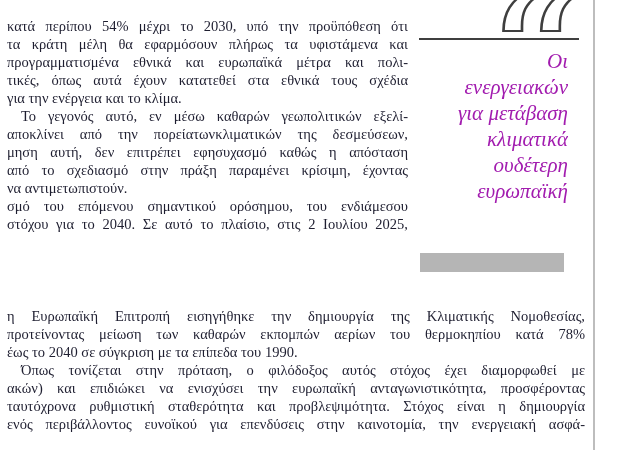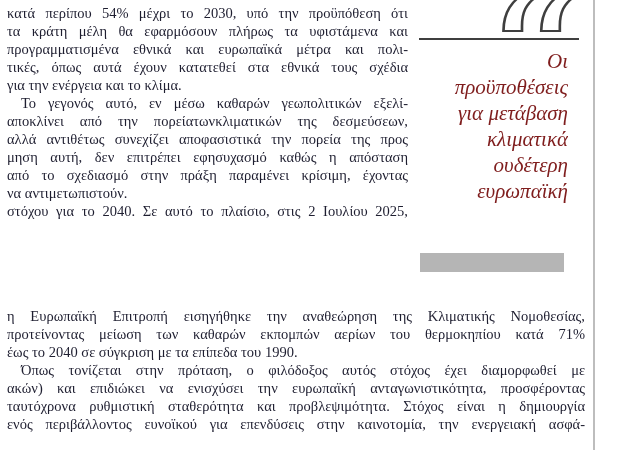--- a/index.html
+++ b/index.html
@@ -6,21 +6,21 @@
   .page {
     position: relative;
     width: 618px;
     height: 450px;
     background: #ffffff;
     overflow: hidden;
     font-family: "Liberation Serif", serif;
     color: #1e1e30;
   }
   .col { position: absolute; }
-  .col-narrow { left: 7px; top: 4px; width: 401px; }
+  .col-narrow { left: 7px; top: 17px; width: 401px; }
   .col-full   { left: 7px; top: 307px; width: 578px; }
   .line {
     height: 18px;
     line-height: 18px;
     font-size: 14.5px;
     overflow: hidden;
     white-space: nowrap;
   }
   .j {
     white-space: normal;
@@ -41,21 +41,21 @@
     overflow: hidden;
   }
   .pullquote {
     position: absolute;
     left: 398px; top: 48px;
     width: 170px;
     text-align: right;
     font-style: italic;
     font-size: 21px;
     line-height: 26px;
-    color: #7f1d1d;
+    color: #a21caf;
   }
   .pq-line { height: 26px; overflow: hidden; }
   .gray-bar {
     position: absolute;
     left: 420px; top: 253px;
     width: 144px; height: 19px;
     background: #b5b5b5;
   }
   .edge-rule {
     position: absolute;
@@ -70,48 +70,48 @@
 <div class="page">
 
   <div class="col col-narrow">
     <div class="line j">κατά περίπου 54% μέχρι το 2030, υπό την προϋπόθεση ότι</div>
     <div class="line j">τα κράτη μέλη θα εφαρμόσουν πλήρως τα υφιστάμενα και</div>
     <div class="line j">προγραμματισμένα εθνικά και ευρωπαϊκά μέτρα και πολι-</div>
     <div class="line j">τικές, όπως αυτά έχουν κατατεθεί στα εθνικά τους σχέδια</div>
     <div class="line">για την ενέργεια και το κλίμα.</div>
     <div class="line j indent">Το γεγονός αυτό, εν μέσω καθαρών γεωπολιτικών εξελί-</div>
     <div class="line j">αποκλίνει από την πορείατωνκλιματικών της δεσμεύσεων,</div>
-    <div class="line j">αλλά αντιθέτως συνεχίζει αποφασιστικά την πορεία της προς</div>
     <div class="line j">μηση αυτή, δεν επιτρέπει εφησυχασμό καθώς η απόσταση</div>
     <div class="line j">από το σχεδιασμό στην πράξη παραμένει κρίσιμη, έχοντας</div>
     <div class="line">να αντιμετωπιστούν.</div>
+    <div class="line j">σμό του επόμενου σημαντικού ορόσημου, του ενδιάμεσου</div>
     <div class="line j">στόχου για το 2040. Σε αυτό το πλαίσιο, στις 2 Ιουλίου 2025,</div>
   </div>
 
   <div class="col col-full">
-    <div class="line j">η Ευρωπαϊκή Επιτροπή εισηγήθηκε την αναθεώρηση της Κλιματικής Νομοθεσίας,</div>
-    <div class="line j">προτείνοντας μείωση των καθαρών εκπομπών αερίων του θερμοκηπίου κατά 71%</div>
+    <div class="line j">η Ευρωπαϊκή Επιτροπή εισηγήθηκε την δημιουργία της Κλιματικής Νομοθεσίας,</div>
+    <div class="line j">προτείνοντας μείωση των καθαρών εκπομπών αερίων του θερμοκηπίου κατά 78%</div>
     <div class="line">έως το 2040 σε σύγκριση με τα επίπεδα του 1990.</div>
     <div class="line j indent">Όπως τονίζεται στην πρόταση, ο φιλόδοξος αυτός στόχος έχει διαμορφωθεί με</div>
     <div class="line j">ακών) και επιδιώκει να ενισχύσει την ευρωπαϊκή ανταγωνιστικότητα, προσφέροντας</div>
     <div class="line j">ταυτόχρονα ρυθμιστική σταθερότητα και προβλεψιμότητα. Στόχος είναι η δημιουργία</div>
     <div class="line j">ενός περιβάλλοντος ευνοϊκού για επενδύσεις στην καινοτομία, την ενεργειακή ασφά-</div>
   </div>
 
   <div class="quote-topline"></div>
 
   <div class="quote-icon-box">
     <svg width="104" height="39" xmlns="http://www.w3.org/2000/svg">
       <text x="3" y="112" transform="scale(1.2 1)" font-family="DejaVu Serif, serif" font-size="163" fill="#ffffff" stroke="#3f3f3f" stroke-width="2.2">“</text>
     </svg>
   </div>
 
   <div class="pullquote">
     <div class="pq-line">Οι</div>
-    <div class="pq-line">προϋποθέσεις</div>
+    <div class="pq-line">ενεργειακών</div>
     <div class="pq-line">για μετάβαση</div>
     <div class="pq-line">κλιματικά</div>
     <div class="pq-line">ουδέτερη</div>
     <div class="pq-line">ευρωπαϊκή</div>
   </div>
 
   <div class="gray-bar"></div>
 
   <div class="edge-rule"></div>
 

